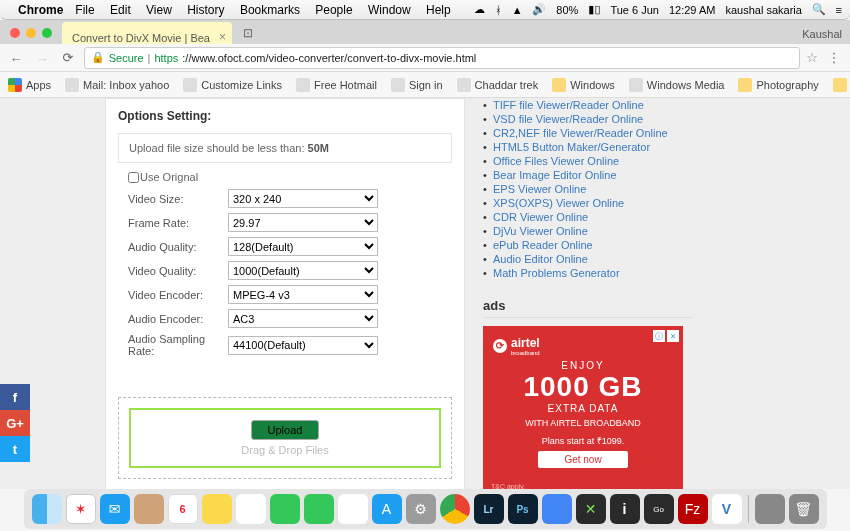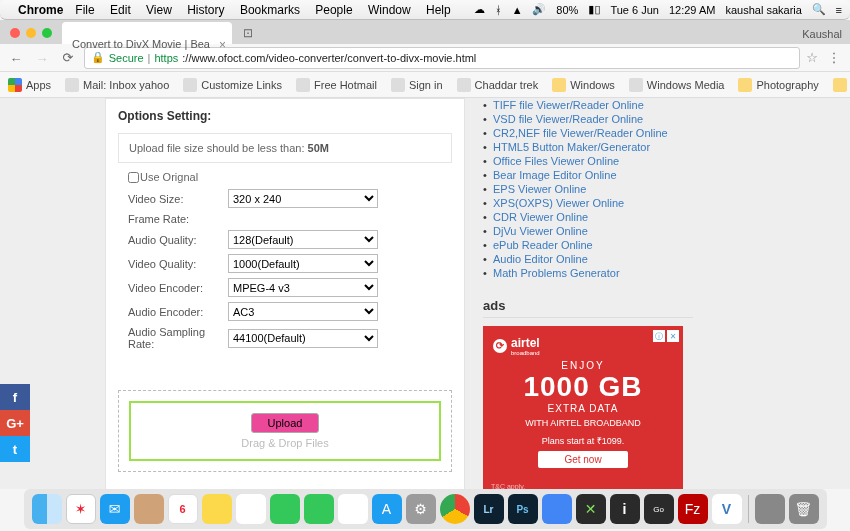--- a/index.html
+++ b/index.html
@@ -10,21 +10,21 @@
 .menubar .apple { margin-right: 10px; }
 .menubar .app { font-weight: 600; margin-right: 12px; }
 .menubar .menu span { margin-right: 12px; }
 .menubar .right { margin-left: auto; display: flex; gap: 10px; align-items: center; font-size: 11px; }
 
 
 .tabstrip { height: 24px; background: #d6d6d6; display: flex; align-items: flex-end; padding-left: 6px; }
 .traffic { display: flex; gap: 6px; align-items: center; margin: 0 10px 6px 4px; }
 .traffic span { width: 10px; height: 10px; border-radius: 50%; display: inline-block; }
 .traffic .r { background:#ff5f57; } .traffic .y { background:#febc2e; } .traffic .g { background:#28c840; }
-.tab { background:#ffffff; border-radius: 4px 4px 0 0; height: 22px; padding: 16px 22px 0 10px; display:flex; align-items:flex-start; font-size:11px; color:#555; position:relative; }
+.tab { background:#fef9c3; border-radius: 4px 4px 0 0; height: 22px; padding: 4px 22px 0 10px; display:flex; align-items:flex-end; font-size:11px; color:#555; position:relative; }
 .tab .close { position:absolute; right:6px; font-size:12px; color:#888; }
 .newtab { width:20px; text-align:center; color:#666; font-size:12px; margin-left:6px; margin-bottom:4px; }
 .tabstrip .userlabel { margin-left:auto; margin-right:8px; font-size:11px; color:#555; margin-bottom:4px; }
 
 
 .toolbar { height: 28px; background:#f7f7f7; border-bottom:1px solid #ddd; display:flex; align-items:center; padding:0 6px; gap:6px; }
 .toolbar .navbtn { width:20px; text-align:center; color:#666; font-size:13px; }
 .omnibox { flex:1; height:22px; border:1px solid #ccc; border-radius:3px; background:#fff; display:flex; align-items:center; font-size:11px; padding:0 6px; gap:4px; }
 .omnibox .secure { color:#0a8f3c; }
 .omnibox .url { color:#222; }
@@ -48,21 +48,21 @@
 .uploadhint { border:1px solid #e5e5e5; padding:8px 10px; font-size:11px; color:#666; margin-bottom:8px; }
 .uploadhint b { color:#555; }
 .check { font-size:11px; color:#666; margin-bottom:6px; display:flex; align-items:center; gap:1px; padding-left:10px;}
 .check input { width:11px; height:11px; }
 .formrow { display:flex; align-items:center; margin:5px 0; padding-left:10px;}
 .formrow label { width: 100px; font-size:11px; color:#555; }
 .formrow select { flex:1; max-width:150px; height:19px; font-size:11px; border:1px solid #bbb; background:#fff; }
 
 .dropzone { margin-top:40px; border:1px dashed #bbb; padding:10px; }
 .dropinner { border:2px solid #9be24a; height:60px; display:flex; flex-direction:column; align-items:center; justify-content:center; gap:4px; }
-.dropinner button { background:#ec4899; border:1px solid #aaa; border-radius:3px; font-size:11px; padding:3px 16px; }
+.dropinner button { background:#15803d; border:1px solid #aaa; border-radius:3px; font-size:11px; padding:3px 16px; }
 .dropinner .hint { font-size:11px; color:#bcbcbc; }
 
 .sidelist { list-style:none; }
 .sidelist li { font-size:11px; color:#3b7bbf; padding:1px 0; position:relative; padding-left:10px;}
 .sidelist li::before { content:"•"; position:absolute; left:0; color:#333; }
 
 .side h4 { font-size:13px; color:#333; margin:18px 0 8px; padding-bottom:4px; border-bottom:1px solid #ddd; }
 
 .ad { width:200px; height:168px; background:#d83030; color:#fff; position:relative; padding:10px; text-align:center; }
 .ad .brand { display:flex; align-items:center; gap:4px; font-size:12px; }
@@ -231,20 +231,21 @@
         <input type="checkbox" style="">
         <span>Use Orignal</span>
       </div>
 
       <div class="formrow">
           <label>Video Size:</label>
           <select><option>320 x 240</option></select>
         </div>
       <div class="formrow">
           <label>Frame Rate:</label>
+          <select><option>29.97</option></select>
         </div>
       <div class="formrow">
           <label>Audio Quality:</label>
           <select><option>128(Default)</option></select>
         </div>
       <div class="formrow">
           <label>Video Quality:</label>
           <select><option>1000(Default)</option></select>
         </div>
       <div class="formrow">

